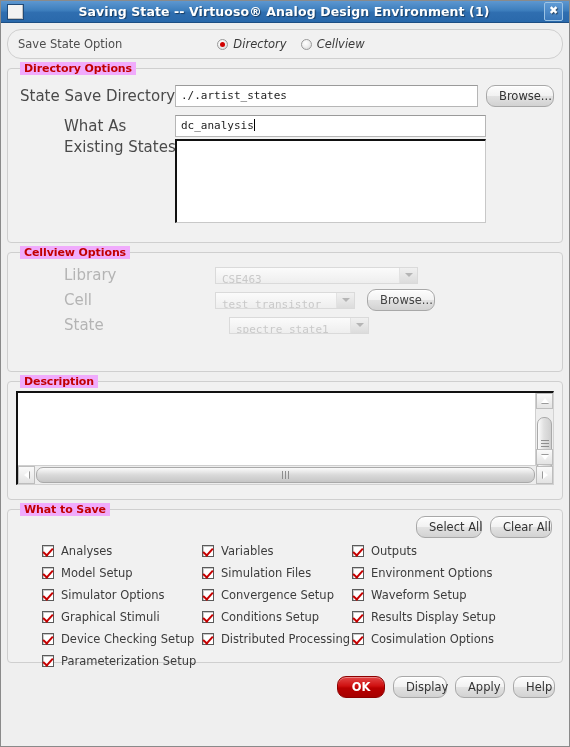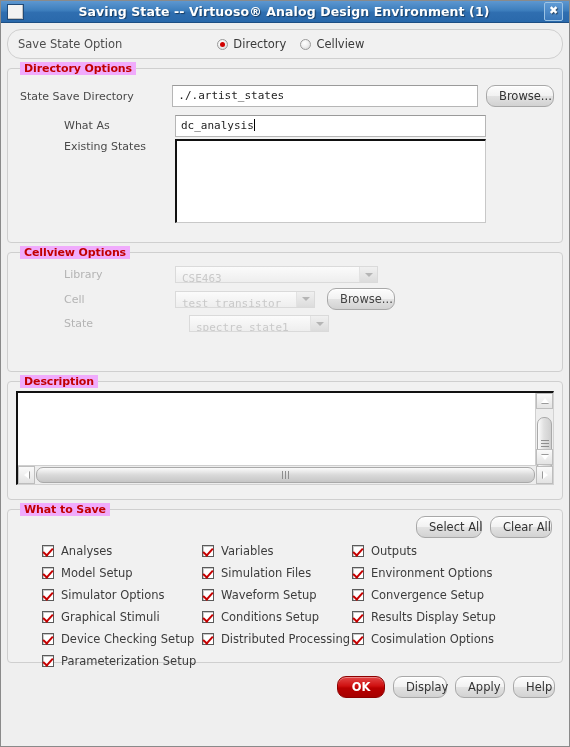--- a/index.html
+++ b/index.html
@@ -88,20 +88,21 @@
     margin-bottom: 9px;
   }
   .option-bar .lbl {
     color: #4d4d4d;
     font-size: 11.5px;
   }
   .radio-wrap {
     display: flex;
     align-items: flex-end;
     margin-left: 0;
+    font-style: italic;
   }
   .radio-item { display: flex; align-items: center; margin-right: 14px; }
   .radio {
     width: 11px; height: 11px; border-radius: 50%;
     background: radial-gradient(circle at 40% 35%, #ffffff 0%, #f0f0f0 45%, #d0d0d0 100%);
     border: 1px solid #9a9a9a;
     box-sizing: border-box;
     margin-right: 5px;
     position: relative;
   }
@@ -132,21 +133,21 @@
     padding: 0 4px;
     color: #c00000;
     font-weight: bold;
     font-size: 11px;
     letter-spacing: -0.1px;
   }
 
   .row { display: flex; align-items: center; }
   .field-label {
     color: #4a4a4a;
-    font-size: 11px;
+    font-size: 15px;
     white-space: nowrap;
   }
   .field-label.disabled { color: #b4b4b4; }
 
   .textfield {
     background: #ffffff;
     border: 1px solid #b6b6b6;
     border-top-color: #9a9a9a;
     box-sizing: border-box;
     font-family: "DejaVu Sans Mono", "Liberation Mono", monospace;
@@ -199,20 +200,21 @@
   
   .combo {
     display: flex;
     align-items: stretch;
     border: 1px solid #dadada;
     border-radius: 0;
     background: linear-gradient(to bottom,#fbfbfb,#eeeeee);
     box-sizing: border-box;
     height: 17px;
     overflow: hidden;
+    margin-left: 40px;
   }
   .combo .val {
     flex: 1 1 auto;
     font-family: "DejaVu Sans Mono", "Liberation Mono", monospace;
     font-size: 11px;
     color: #c9c9c9;
     padding: 5px 6px 0 6px;
     white-space: nowrap;
     overflow: hidden;
   }
@@ -522,25 +524,25 @@
             <span class="cbox checked"></span>
             <span class="cb-label">Environment Options</span>
           </div>
 
         <div class="cb-item">
             <span class="cbox checked"></span>
             <span class="cb-label">Simulator Options</span>
           </div>
         <div class="cb-item">
             <span class="cbox checked"></span>
+            <span class="cb-label">Convergence Setup</span>
+          </div>
+        <div class="cb-item">
+            <span class="cbox checked"></span>
             <span class="cb-label">Waveform Setup</span>
-          </div>
-        <div class="cb-item">
-            <span class="cbox checked"></span>
-            <span class="cb-label">Convergence Setup</span>
           </div>
 
         <div class="cb-item">
             <span class="cbox checked"></span>
             <span class="cb-label">Graphical Stimuli</span>
           </div>
         <div class="cb-item">
             <span class="cbox checked"></span>
             <span class="cb-label">Conditions Setup</span>
           </div>

